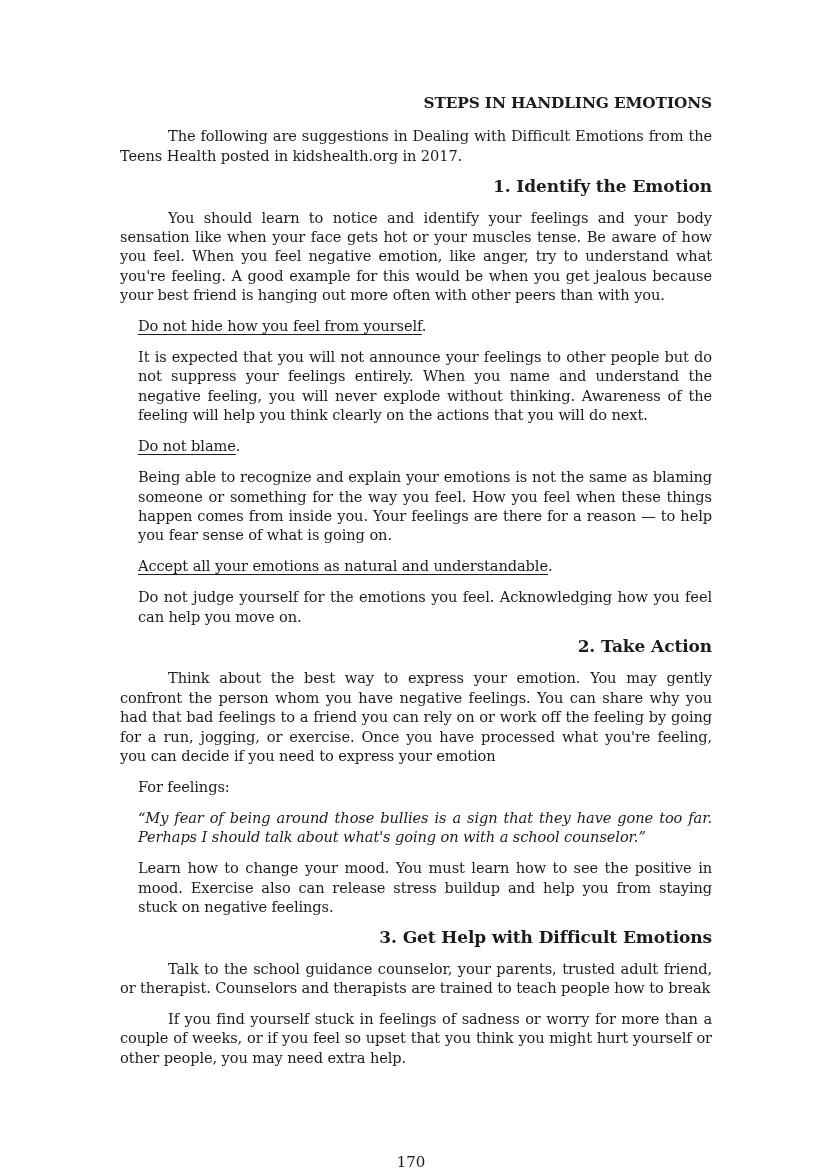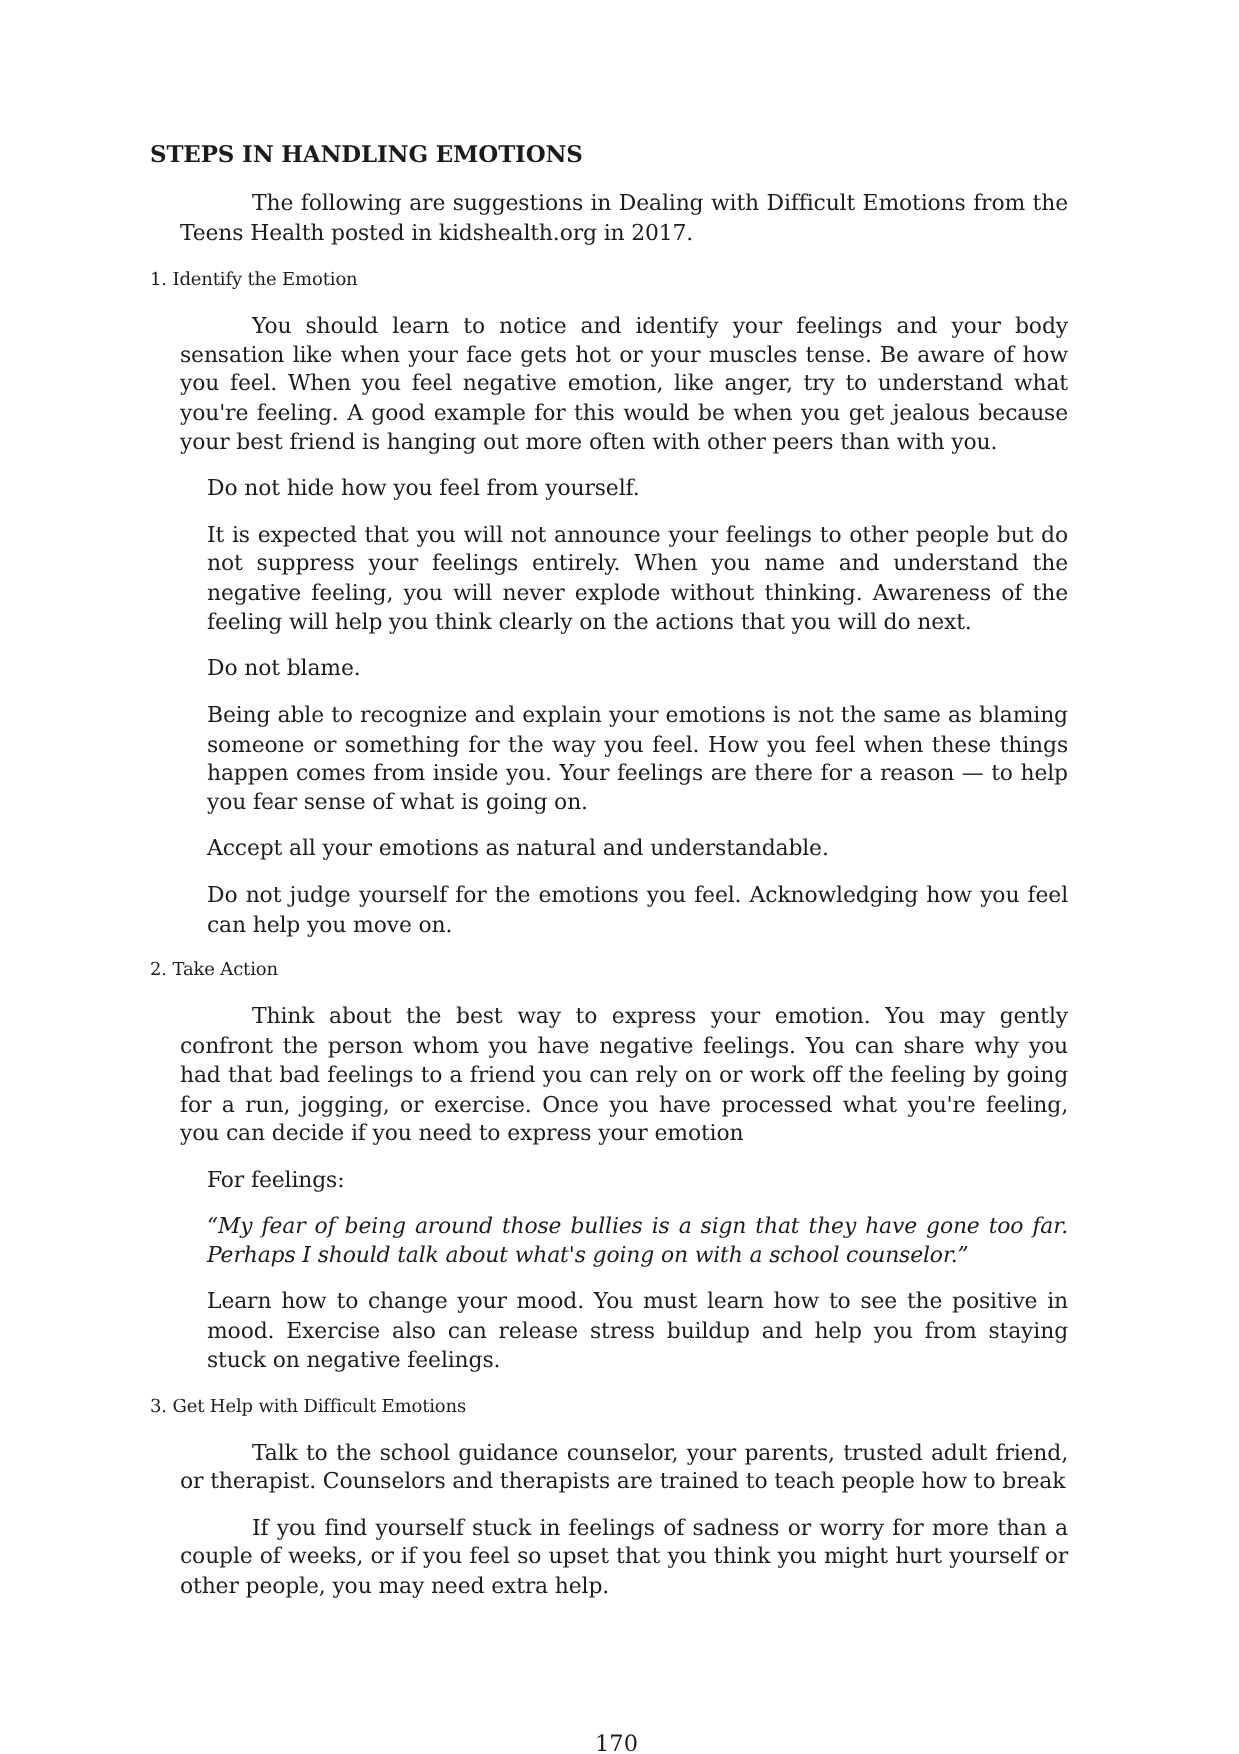--- a/index.html
+++ b/index.html
@@ -17,37 +17,38 @@
     left: 100px;
     top: 94px;
     width: 612px;
   }
   .content p, .content h1, .content h2 {
     margin: 0 0 11.5px 0;
     font-size: 14.6px;
     line-height: 19.4px;
     letter-spacing: -0.1px;
     font-weight: normal;
+    text-align: right;
   }
   h1.doc-title {
     font-weight: bold;
     font-size: 15.3px;
     margin-bottom: 13px;
   }
   h2.sec-heading {
-    font-weight: normal;
-    font-size: 12px;
+    font-weight: bold;
+    font-size: 17px;
     margin-top: 5px;
   }
   p.body-just { text-align: justify; margin-left: 20px; }
   p.indent { text-indent: 48px; }
   .sub { margin-left: 38px; }
   .sub p { text-align: justify; }
   .sub p.subtitle { text-align: left; }
-  .u { text-underline-offset: 3px; }
+  .u { text-decoration: underline; text-underline-offset: 3px; }
   .quote { font-style: italic; }
   .footer {
     position: absolute;
     left: 0;
     top: 1153px;
     width: 822px;
     text-align: center;
   }
   .page-num {
     font-size: 15px;

